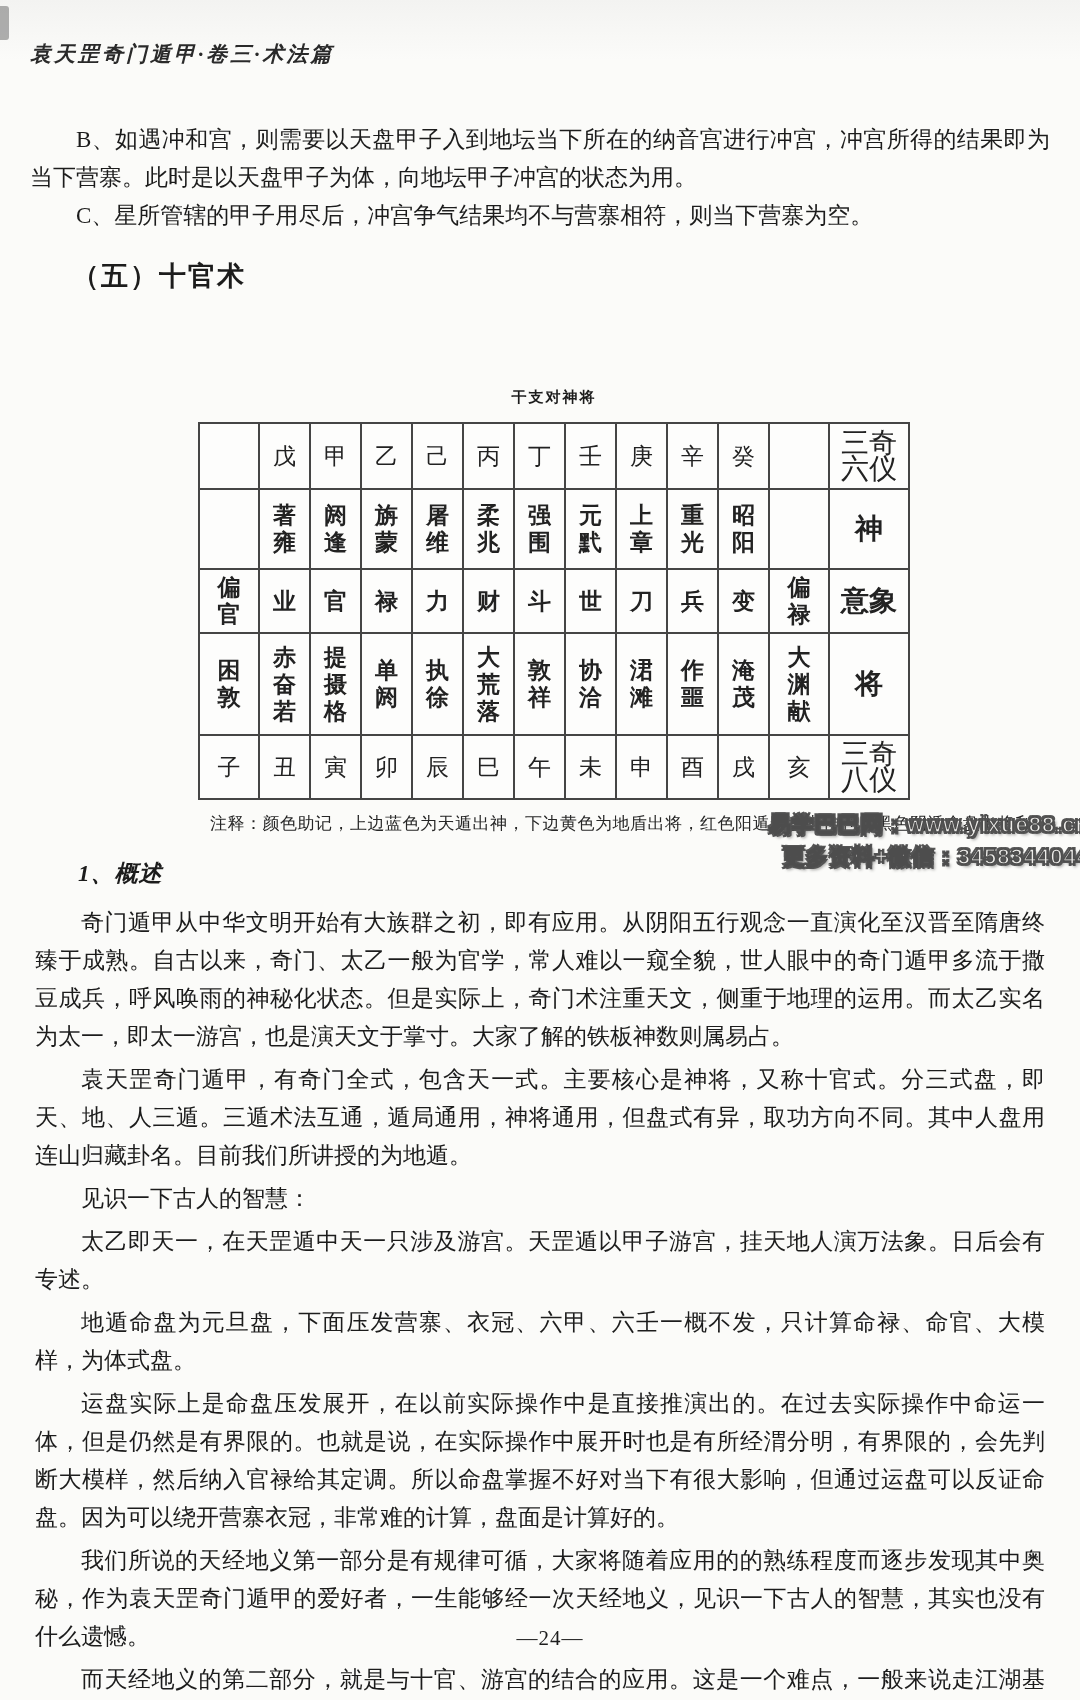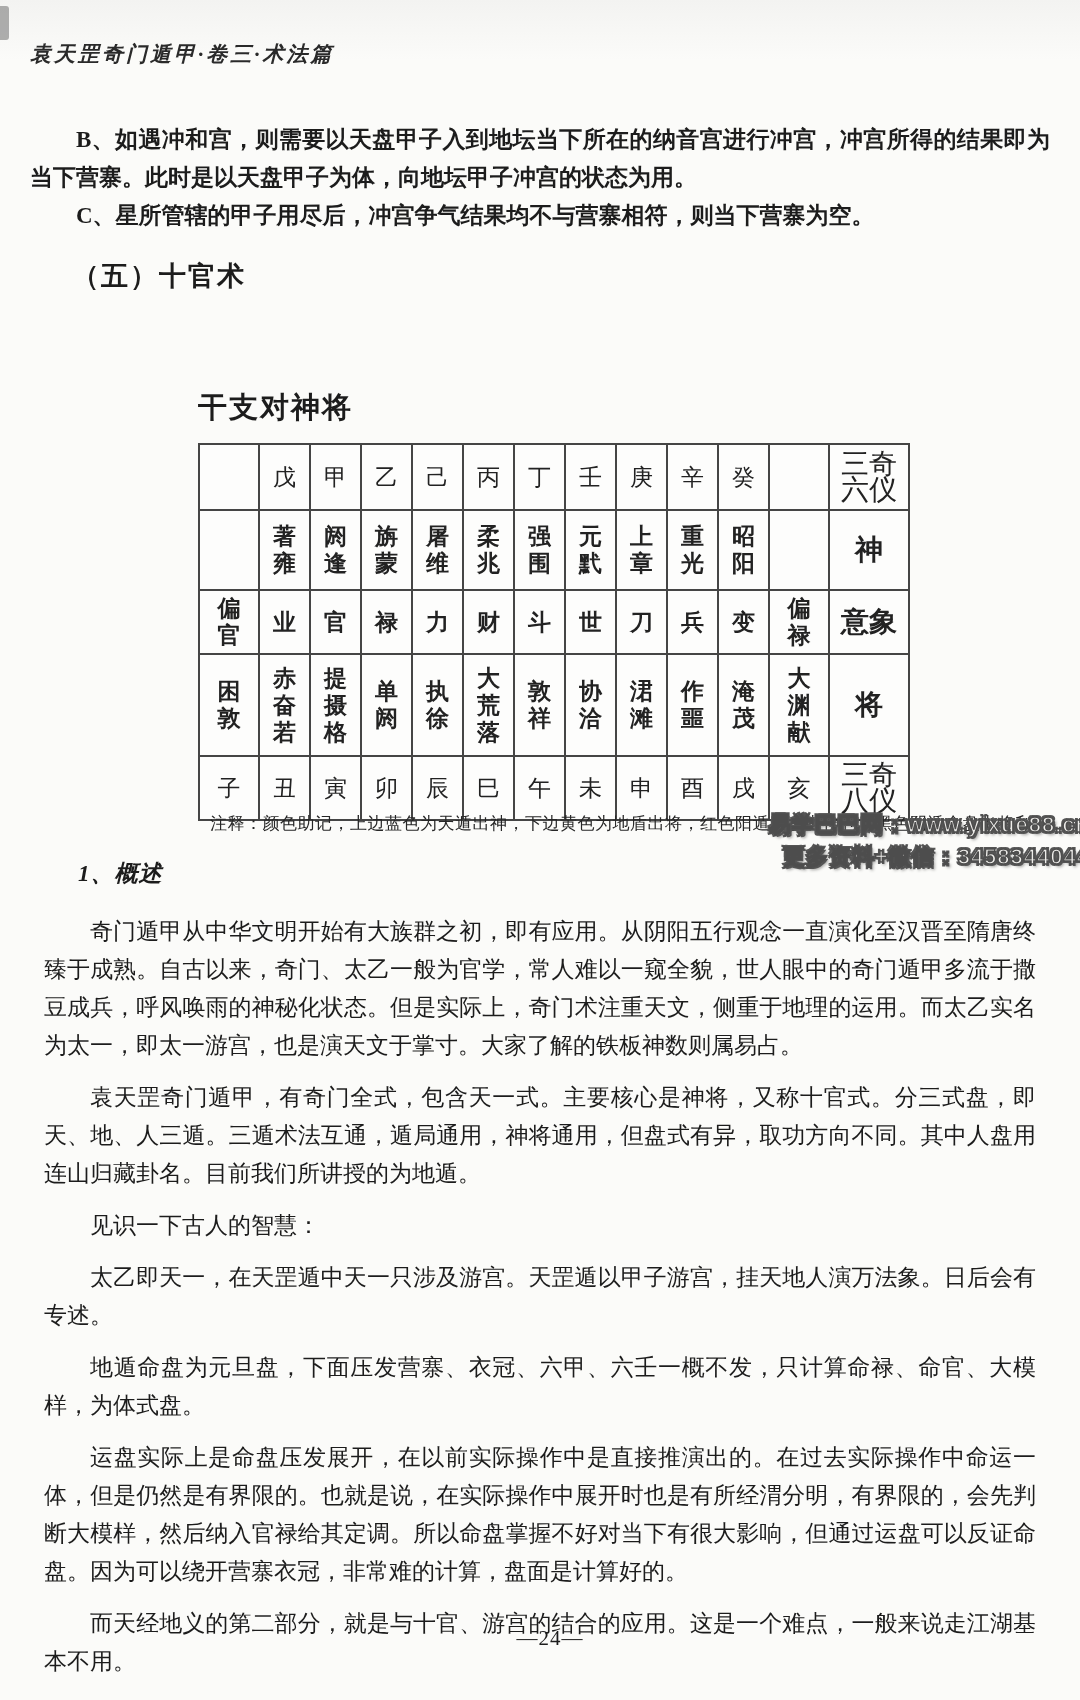--- a/index.html
+++ b/index.html
@@ -33,39 +33,38 @@
     letter-spacing: 3px;
     color: #2a2a2a;
   }
   .intro {
     position: absolute;
     top: 121px; left: 30px;
     width: 1020px;
     font-size: 23px;
     line-height: 38px;
     text-align: justify;
-    font-weight: bold;
   }
   .intro p { margin: 0; text-indent: 2em; }
   .section-title {
     position: absolute;
     top: 258px; left: 72px;
     font-size: 27px;
     font-weight: bold;
     letter-spacing: 2px;
   }
   .table-block {
     position: absolute;
     top: 388px; left: 198px;
     width: 712px;
   }
   .table-title {
     margin: 0 0 15px 0;
-    text-align: left;
-    font-size: 29px;
+    text-align: center;
+    font-size: 15px;
     font-weight: bold;
     letter-spacing: 2px;
   }
   table.ganzhi {
     border-collapse: collapse;
     table-layout: fixed;
     width: 710px;
     background: #fdfdfc;
   }
   table.ganzhi td {
@@ -122,21 +121,21 @@
     font-style: italic;
   }
   .overview-body {
     position: absolute;
     top: 899px; left: 30px;
     width: 1020px;
     font-size: 23px;
     line-height: 38px;
     text-align: justify;
   }
-  .overview-body p { margin: 14px; text-indent: 2em; }
+  .overview-body p { margin: 5px; text-indent: 2em; }
   .page-number {
     position: absolute;
     top: 1626px; left: 0;
     width: 100%;
     text-align: center;
     font-size: 21px;
     letter-spacing: 1px;
   }
 </style>
 </head>
@@ -292,18 +291,19 @@
 
   <div class="overview-heading">1、概述</div>
 
   <div class="overview-body">
     <p>奇门遁甲从中华文明开始有大族群之初，即有应用。从阴阳五行观念一直演化至汉晋至隋唐终臻于成熟。自古以来，奇门、太乙一般为官学，常人难以一窥全貌，世人眼中的奇门遁甲多流于撒豆成兵，呼风唤雨的神秘化状态。但是实际上，奇门术注重天文，侧重于地理的运用。而太乙实名为太一，即太一游宫，也是演天文于掌寸。大家了解的铁板神数则属易占。</p>
     <p>袁天罡奇门遁甲，有奇门全式，包含天一式。主要核心是神将，又称十官式。分三式盘，即天、地、人三遁。三遁术法互通，遁局通用，神将通用，但盘式有异，取功方向不同。其中人盘用连山归藏卦名。目前我们所讲授的为地遁。</p>
     <p>见识一下古人的智慧：</p>
     <p>太乙即天一，在天罡遁中天一只涉及游宫。天罡遁以甲子游宫，挂天地人演万法象。日后会有专述。</p>
     <p>地遁命盘为元旦盘，下面压发营寨、衣冠、六甲、六壬一概不发，只计算命禄、命官、大模样，为体式盘。</p>
     <p>运盘实际上是命盘压发展开，在以前实际操作中是直接推演出的。在过去实际操作中命运一体，但是仍然是有界限的。也就是说，在实际操作中展开时也是有所经渭分明，有界限的，会先判断大模样，然后纳入官禄给其定调。所以命盘掌握不好对当下有很大影响，但通过运盘可以反证命盘。因为可以绕开营寨衣冠，非常难的计算，盘面是计算好的。</p>
+    <p>我们所说的天经地义第一部分是有规律可循，大家将随着应用的的熟练程度而逐步发现其中奥秘，作为袁天罡奇门遁甲的爱好者，一生能够经一次天经地义，见识一下古人的智慧，其实也没有什么遗憾。</p>
     <p>而天经地义的第二部分，就是与十官、游宫的结合的应用。这是一个难点，一般来说走江湖基本不用。</p>
   </div>
 
   <div class="page-number">—24—</div>
 
 </div>
 
 </body></html>

